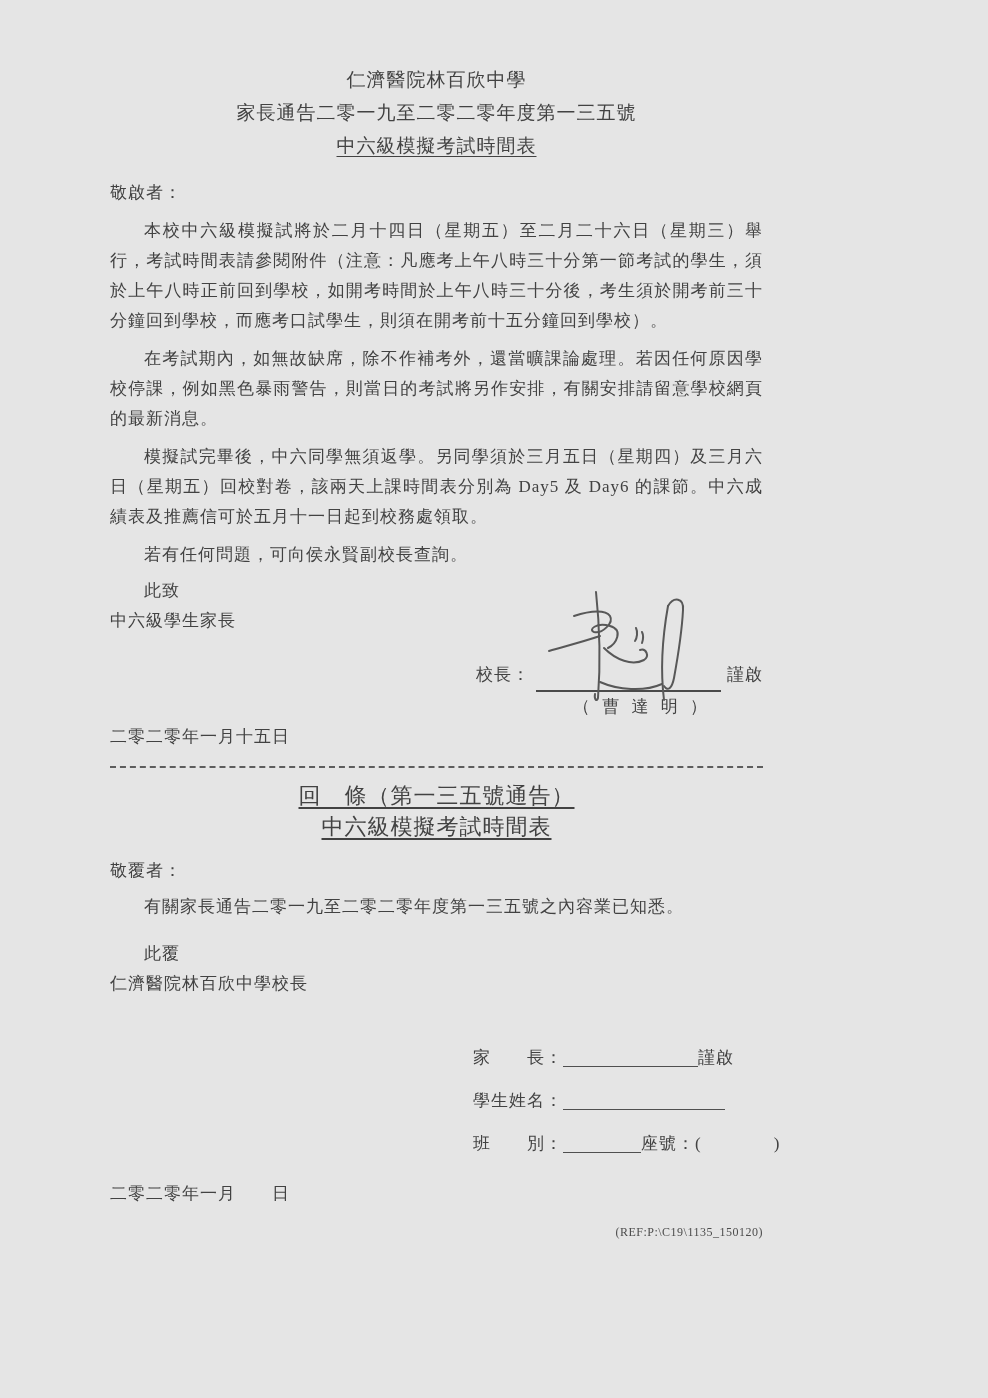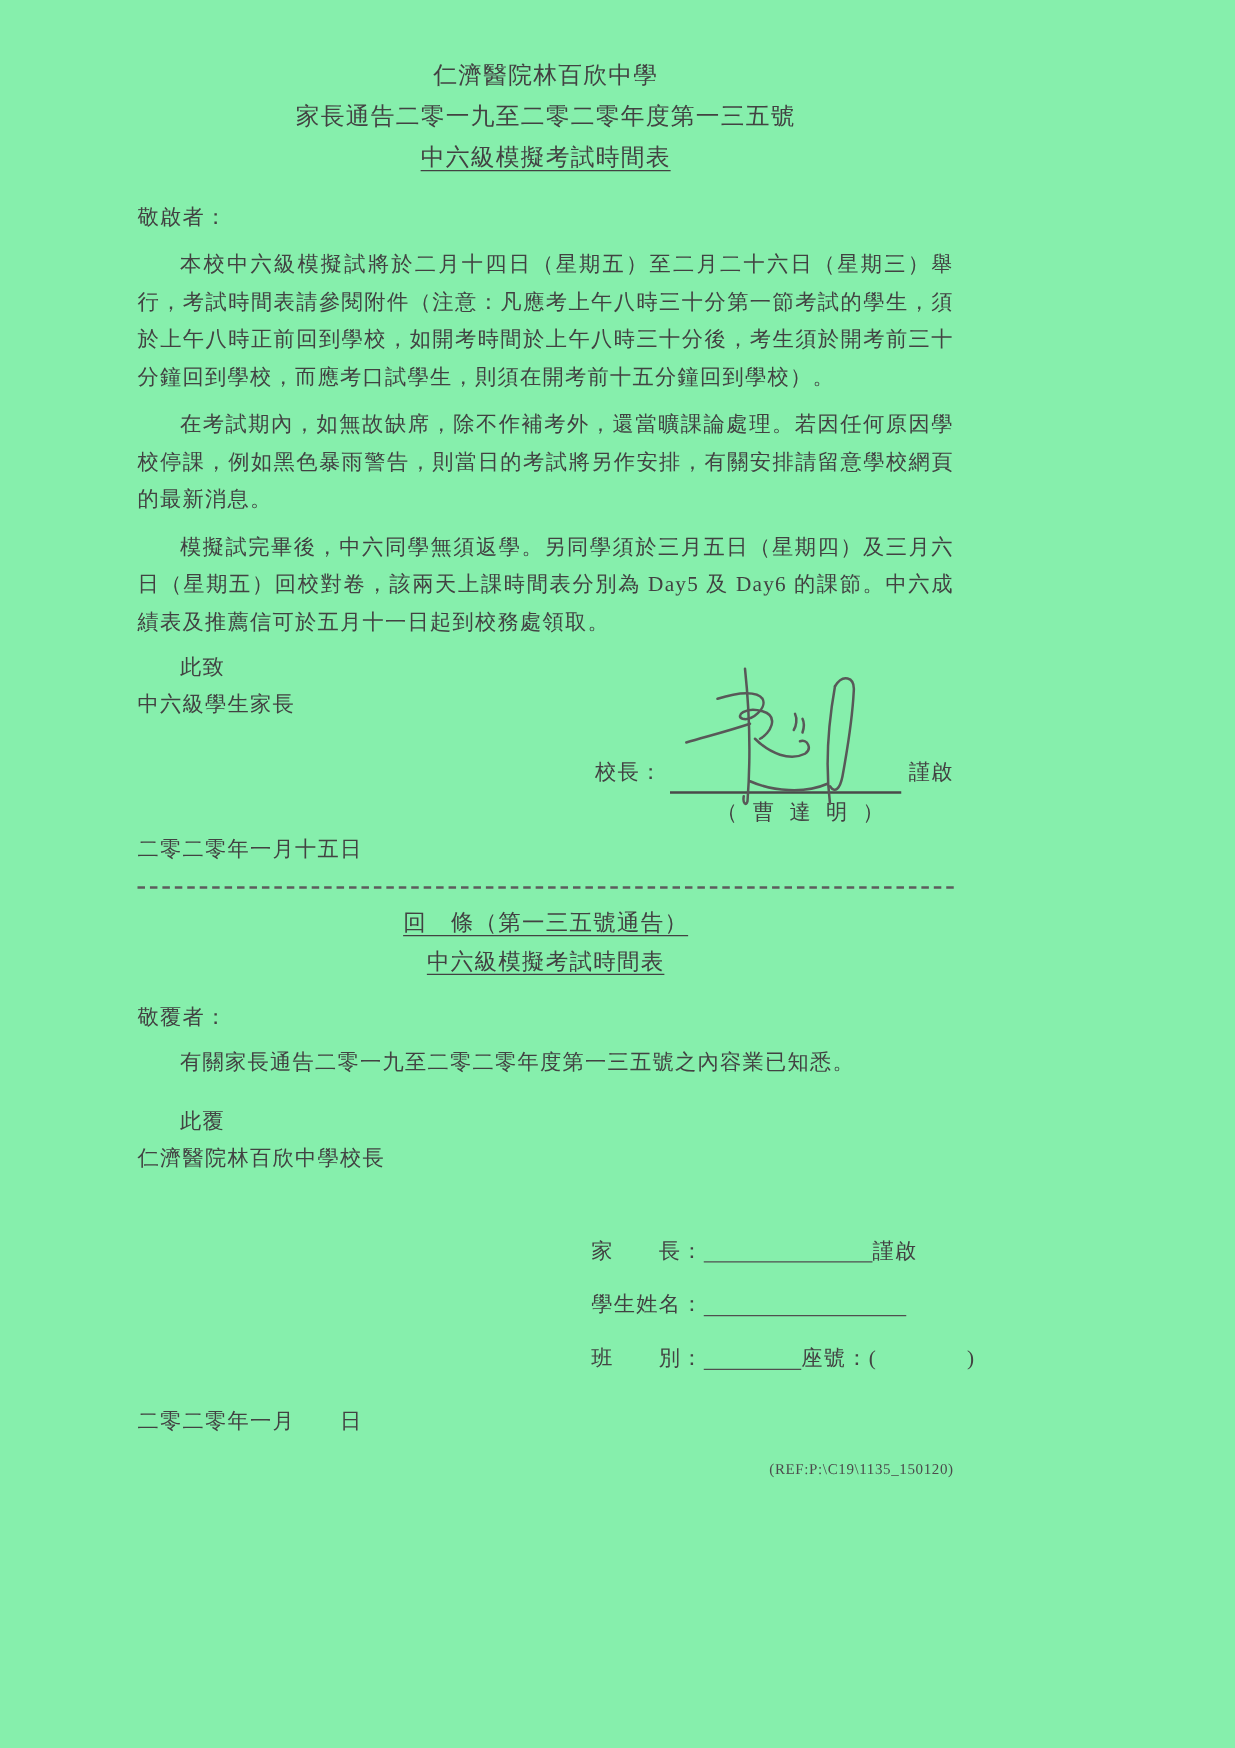--- a/index.html
+++ b/index.html
@@ -5,22 +5,22 @@
   * { margin: 0; padding: 0; box-sizing: border-box; }
   html, body { background: #ffffff; }
   body {
     font-family: "Liberation Serif", "DejaVu Serif", serif;
     color: #424242;
   }
   .page {
     position: relative;
     width: 988px;
     height: 1398px;
-    background: #86efac;
-    padding: 44px 225px 0 110px;
+    background: #e5e5e5;
+    padding: 63px 225px 0 110px;
     overflow: hidden;
     font-size: 17px;
     letter-spacing: 1px;
   }
   
   .notice-header {
     text-align: center;
     font-size: 19px;
     line-height: 33px;
   }
@@ -72,21 +72,21 @@
   
   .tear-off {
     margin-top: 14px;
     border: 0;
     border-top: 2px dashed #5d5d5d;
     height: 0;
   }
   
   .reply-title, .reply-subtitle {
     text-align: center;
-    font-size: 18px;
+    font-size: 22px;
     line-height: 31px;
   }
   .reply-title { margin-top: 12px; }
   .reply-title span, .reply-subtitle span {
     text-decoration: underline;
     text-underline-offset: 4px;
   }
   .reply-salutation { margin-top: 14px; line-height: 30px; }
   .reply-body { margin-top: 6px; line-height: 30px; text-indent: 2em; }
   .reply-closing { margin-top: 17px; line-height: 30px; text-indent: 2em; }
@@ -127,20 +127,21 @@
     <div>家長通告二零一九至二零二零年度第一三五號</div>
     <div><span class="subject">中六級模擬考試時間表</span></div>
   </header>
 
   <section>
     <div class="salutation">敬啟者：</div>
 
     <p class="bodypara">本校中六級模擬試將於二月十四日（星期五）至二月二十六日（星期三）舉行，考試時間表請參閱附件（注意：凡應考上午八時三十分第一節考試的學生，須於上午八時正前回到學校，如開考時間於上午八時三十分後，考生須於開考前三十分鐘回到學校，而應考口試學生，則須在開考前十五分鐘回到學校）。</p>
     <p class="bodypara">在考試期內，如無故缺席，除不作補考外，還當曠課論處理。若因任何原因學校停課，例如黑色暴雨警告，則當日的考試將另作安排，有關安排請留意學校網頁的最新消息。</p>
     <p class="bodypara">模擬試完畢後，中六同學無須返學。另同學須於三月五日（星期四）及三月六日（星期五）回校對卷，該兩天上課時間表分別為 Day5 及 Day6 的課節。中六成績表及推薦信可於五月十一日起到校務處領取。</p>
+    <p class="bodypara">若有任何問題，可向侯永賢副校長查詢。</p>
 
     <div class="closing">此致</div>
     <div class="addressee">中六級學生家長</div>
 
     <div class="sig-row">
       <span class="sig-label">校長：</span>
       <span class="sig-line">
         <svg class="scribble" width="162" height="118" viewBox="0 0 162 118" fill="none" stroke="#585858" stroke-width="2" stroke-linecap="round">
           <path d="M5,65 C22,60 38,56 56,50"></path>
           <path d="M52,6 C55,34 57,72 54,112 C53,116 50,114 51,108"></path>

